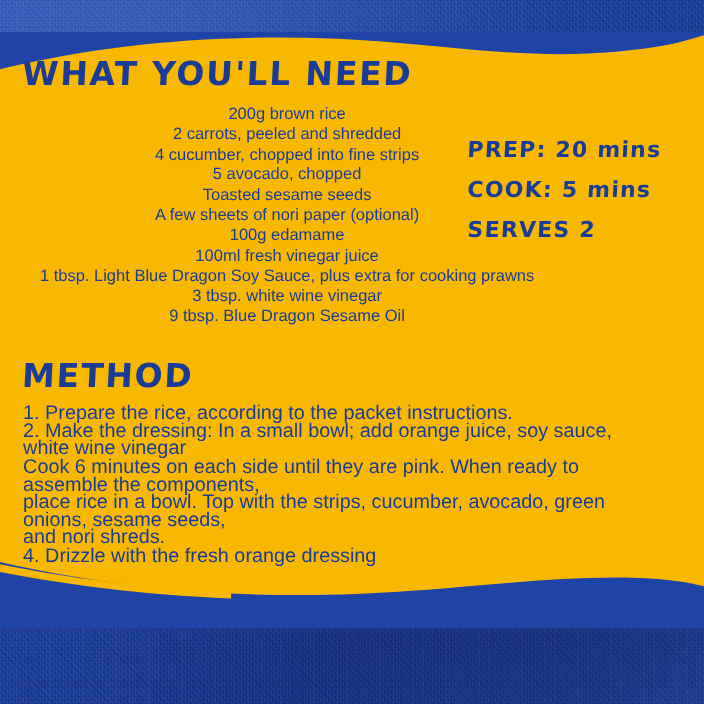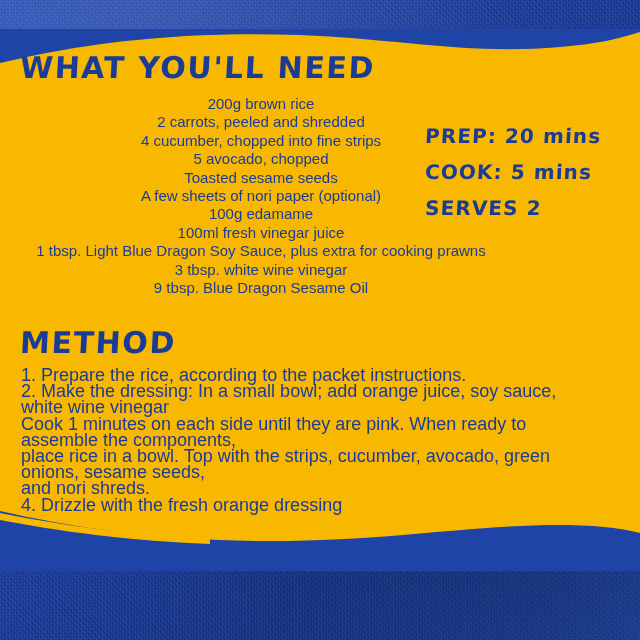--- a/index.html
+++ b/index.html
@@ -199,21 +199,21 @@
           <span class="fact-label">SERVES</span>
           <span class="fact-value">2</span>
         </div>
       </div>
 
       <div id="method-title" class="brush-heading">METHOD</div>
 
       <div id="method-steps">
         <p>1. Prepare the rice, according to the packet instructions.</p>
         <p>2. Make the dressing: In a small bowl; add orange juice, soy sauce, white wine vinegar</p>
-        <p>Cook 1 minutes on each side until they are pink. When ready to assemble the components,</p>
+        <p>Cook 6 minutes on each side until they are pink. When ready to assemble the components,</p>
         <p>place rice in a bowl. Top with the strips, cucumber, avocado, green onions, sesame seeds,</p>
         <p>and nori shreds.</p>
         <p>4. Drizzle with the fresh orange dressing</p>
       </div>
 
     </div>
   </div>
 </div>
 
 </body></html>

